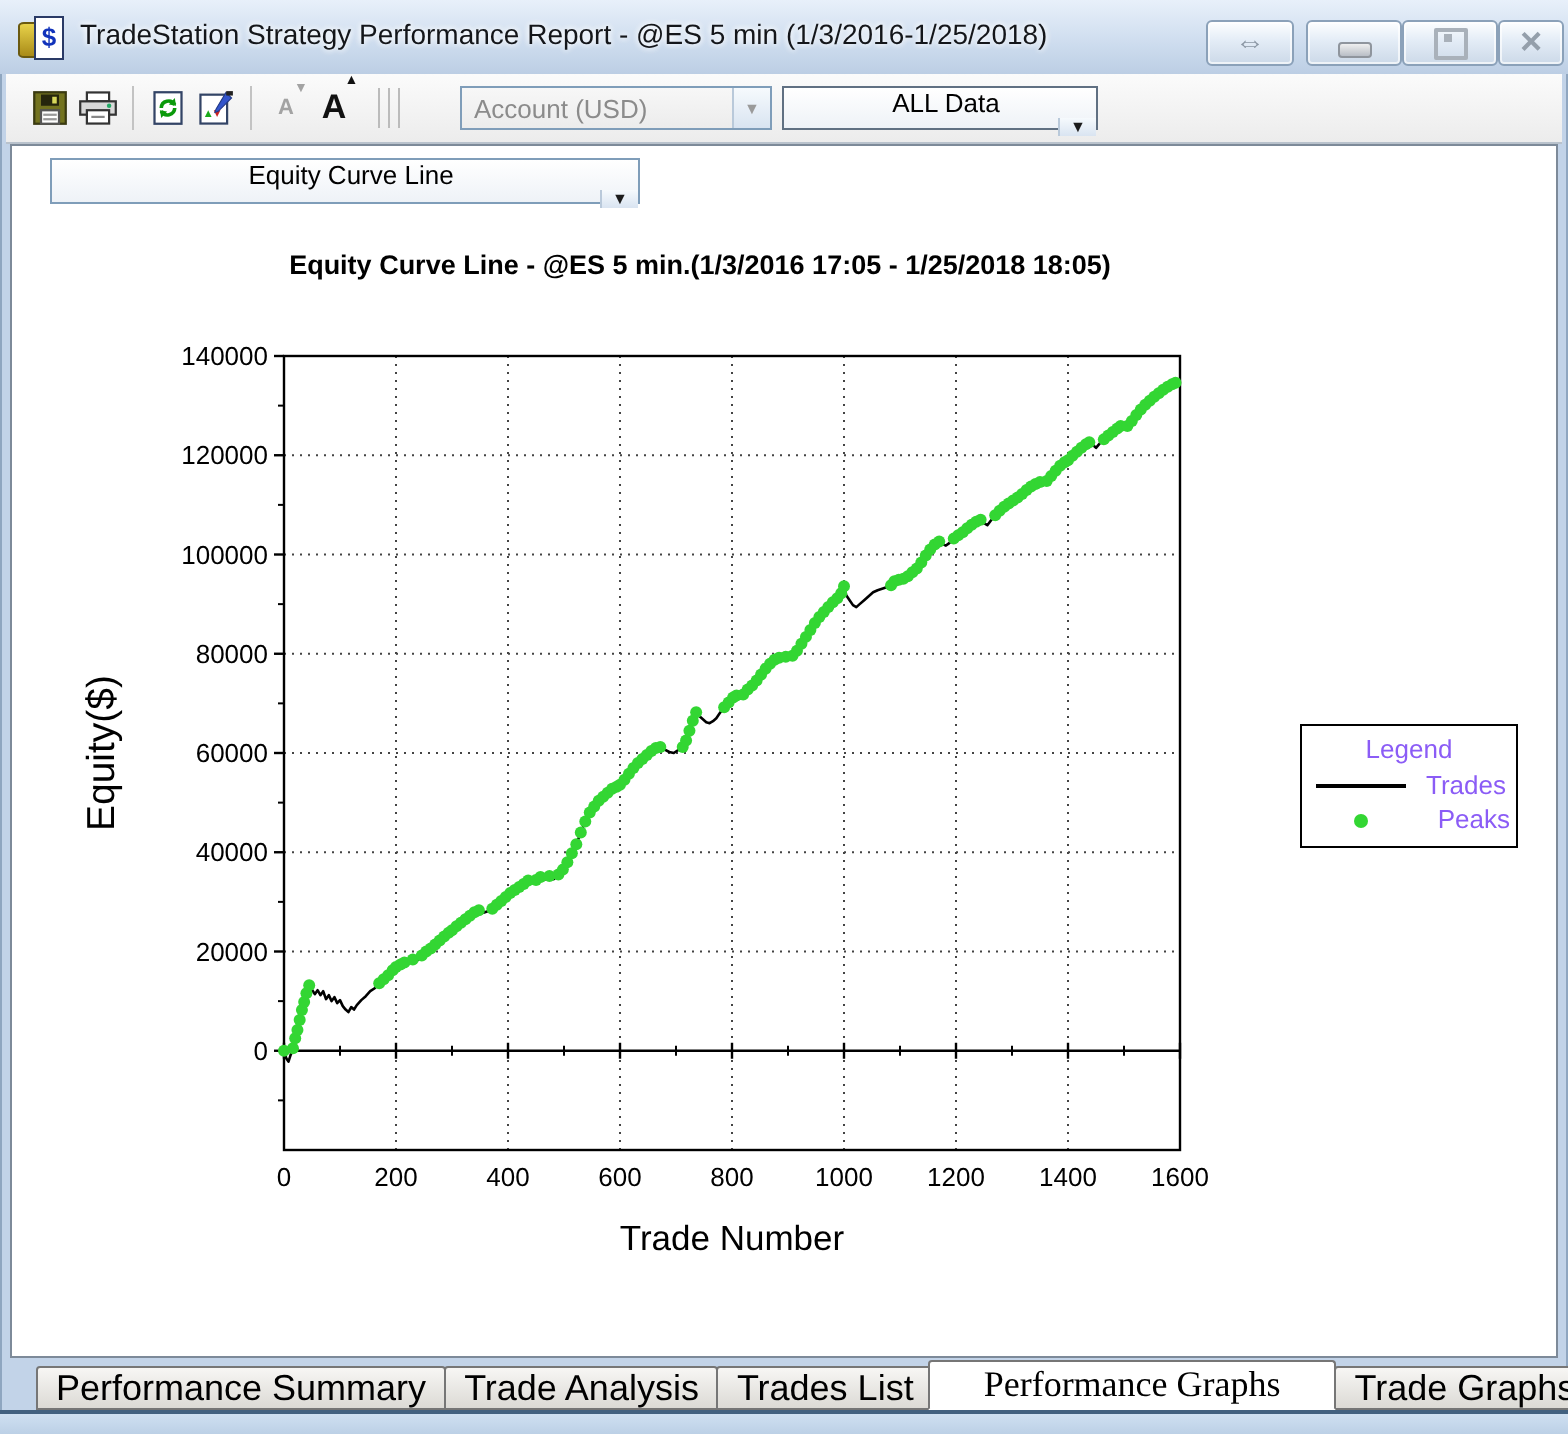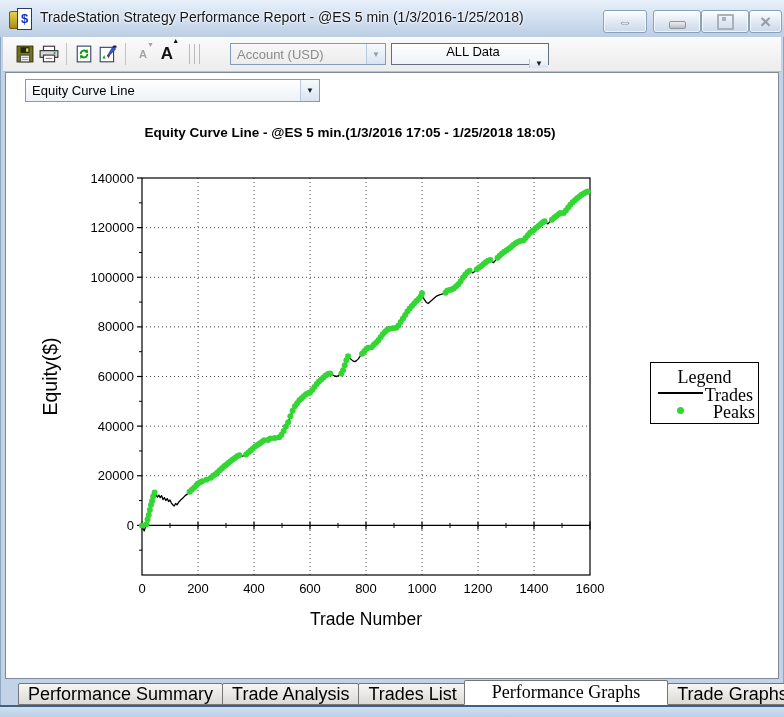--- a/index.html
+++ b/index.html
@@ -44,30 +44,30 @@
   
   .combo{position:absolute;height:22px;border:1px solid #7f9db9;background:linear-gradient(#ffffff,#eef2f7);
          display:flex;align-items:center;font-size:13px;padding-left:6px;box-sizing:border-box;}
   .combo .arrowbox{margin-left:auto;width:18px;align-self:stretch;border-left:1px solid #b9c9da;
          background:linear-gradient(#f6fafd,#d9e4f1);display:flex;align-items:center;justify-content:center;
          font-size:8px;color:#1c1c1c;}
   .combo.disabled{color:#8b8b8b;background:linear-gradient(#f7f7f7,#ececec);text-align:right;}
   .combo.disabled .arrowbox{color:#9a9a9a;}
   .combo-account{left:230px;top:43px;width:156px;}
   .combo-alldata{left:391px;top:43px;width:158px;border-color:#607082;flex-direction:column;}
-  .combo-graph{left:25px;top:79px;width:295px;height:23px;}
+  .combo-graph{left:25px;top:79px;width:295px;height:23px;flex-direction:column;}
   
   .content{position:absolute;left:5px;top:72px;width:774px;height:607px;background:#ffffff;
            border:1px solid #7d8a99;box-sizing:border-box;}
   .chart-title{position:absolute;left:80px;top:125px;width:540px;text-align:center;
                font-size:13.5px;font-weight:bold;color:#000;}
   svg.chartsvg{position:absolute;left:0;top:0;width:784px;height:717px;pointer-events:none;}
   
   .legend{position:absolute;left:650px;top:362px;width:107px;height:60px;background:#fff;
-          border:1px solid #000;font-size:18px;color:#000000;font-family:Liberation Serif, serif;}
+          border:1px solid #000;font-size:13px;color:#8b5cf6;}
   .legend .ltitle{position:absolute;top:4px;left:0;width:100%;text-align:center;}
   .legend .lline{position:absolute;left:7px;top:29px;width:45px;border-top:2px solid #000;}
   .legend .ldot{position:absolute;left:26px;top:44px;width:7px;height:7px;border-radius:50%;}
   .legend .llab1{position:absolute;right:5px;top:22px;}
   .legend .llab2{position:absolute;right:3px;top:39px;}
   
   .tabbar{position:absolute;left:5px;top:681px;width:774px;height:24px;display:flex;align-items:flex-end;
           padding-left:13px;box-sizing:border-box;}
   .tab{height:20px;line-height:20px;padding:0 9px;font-size:18px;color:#000;white-space:nowrap;
        background:linear-gradient(#f7f6f4,#dcdad5);border:1px solid #767676;border-bottom:1px solid #767676;

